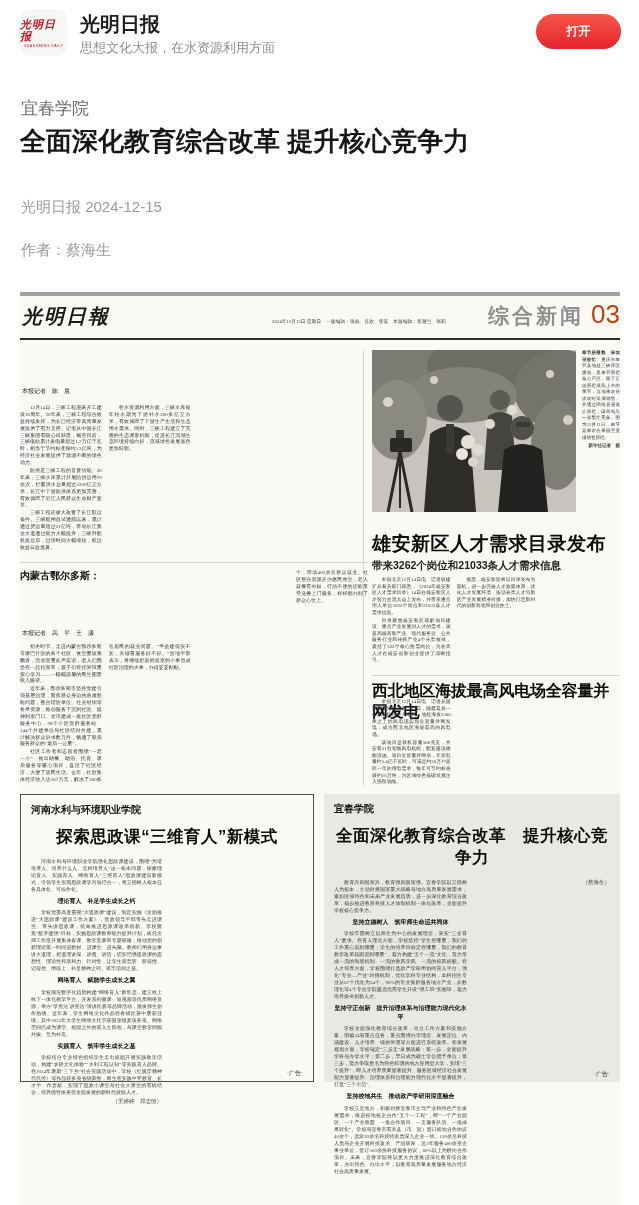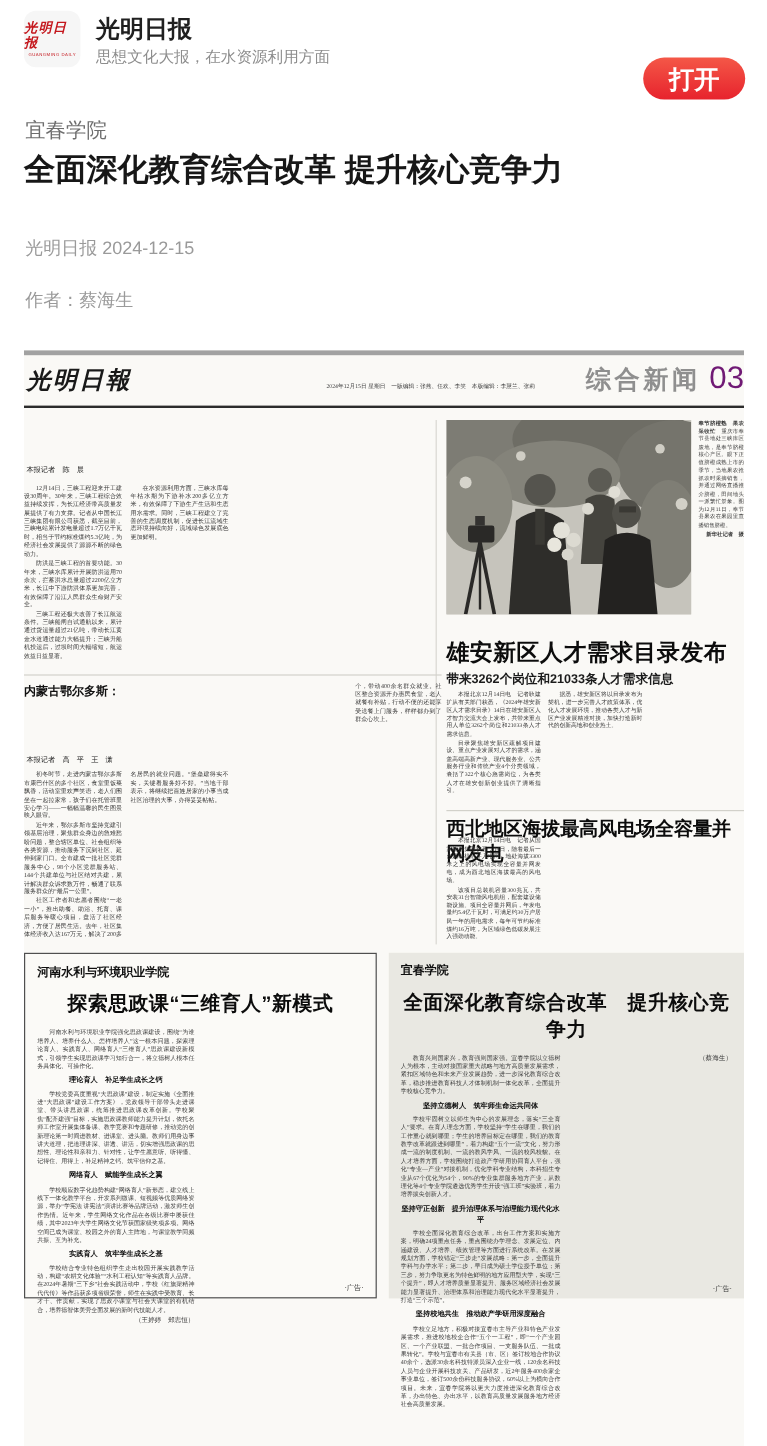--- a/index.html
+++ b/index.html
@@ -8,42 +8,42 @@
 
   
   .app-logo{position:absolute;left:20px;top:9px;width:47px;height:47px;border-radius:10px;
     background:#f6f6f6;display:flex;flex-direction:column;align-items:center;justify-content:center;}
   .app-logo .l1{color:#c4161c;font-weight:bold;font-style:italic;font-size:11px;line-height:12px;
     font-family:"Liberation Serif",serif;letter-spacing:1px;}
   .app-logo .l2{color:#c4161c;font-size:3.6px;letter-spacing:.4px;margin-top:2px;}
   .app-title{position:absolute;left:80px;top:11px;font-size:20px;font-weight:bold;color:#202020;}
   .app-sub{position:absolute;left:80px;top:39px;font-size:13px;color:#8d8d8d;}
   .open-btn{position:absolute;right:18px;top:14px;width:85px;height:35px;border-radius:18px;border:none;
-    background:linear-gradient(180deg,#f45747 0%,#e7232d 100%);color:#fff;font-size:21px;font-weight:bold;
-    display:flex;align-items:center;justify-content:center;cursor:pointer;margin-top:34px;}
+    background:linear-gradient(180deg,#f45747 0%,#e7232d 100%);color:#fff;font-size:12px;font-weight:bold;
+    display:flex;align-items:center;justify-content:center;cursor:pointer;}
 
   
   .src{position:absolute;left:21px;top:97px;font-size:17px;color:#6e6e6e;}
   .headline{position:absolute;left:20px;top:124px;width:604px;font-size:26px;line-height:1.35;
     font-weight:bold;color:#171717;}
   .meta{position:absolute;left:21px;top:198px;font-size:15px;color:#9a9a9a;}
   .author{position:absolute;left:21px;top:241px;font-size:15px;color:#9a9a9a;}
 
   
   #paper{position:absolute;left:20px;top:292px;width:600px;height:913px;background:#faf9f6;
     font-family:"Liberation Serif",serif;color:#3a3a3a;}
   #paper .abs{position:absolute;}
   .topbar{left:0;top:0;width:600px;height:4px;background:#a2a2a2;}
   .brand{left:2px;top:11px;font-size:20px;font-weight:bold;font-style:italic;color:#191919;
     letter-spacing:2px;font-family:"Liberation Serif",serif;}
   .mast-meta{left:252px;top:26px;width:250px;font-size:4.8px;color:#3c3c3c;white-space:nowrap;}
   .section-wrap{right:0;top:7px;display:flex;align-items:baseline;gap:7px;}
   .section-name{font-size:21px;font-weight:bold;color:#8f8f8f;letter-spacing:3px;
     font-family:"Liberation Sans",sans-serif;}
-  .page-no{font-size:26px;color:#701a75;font-family:"Liberation Sans",sans-serif;}
+  .page-no{font-size:26px;color:#c2410c;font-family:"Liberation Sans",sans-serif;}
   .mast-rule{left:0;top:46px;width:600px;height:2px;background:#2c2c2c;}
 
   .np-h1{font-family:"Liberation Sans",sans-serif;font-weight:900;color:#0c0c0c;}
   .byline{font-size:6px;color:#222;}
   .cols{font-size:5px;line-height:1.38;text-align:justify;color:#353535;column-fill:auto;}
   .cols p{margin:0 0 1px 0;text-indent:2em;}
   .vrule{width:1px;background:#d9d8d1;}
   .hrule{height:1px;background:#d2d1ca;}
 
   .lead-h{left:0;top:58px;width:352px;font-size:23.5px;line-height:1.1;letter-spacing:.5px;}

